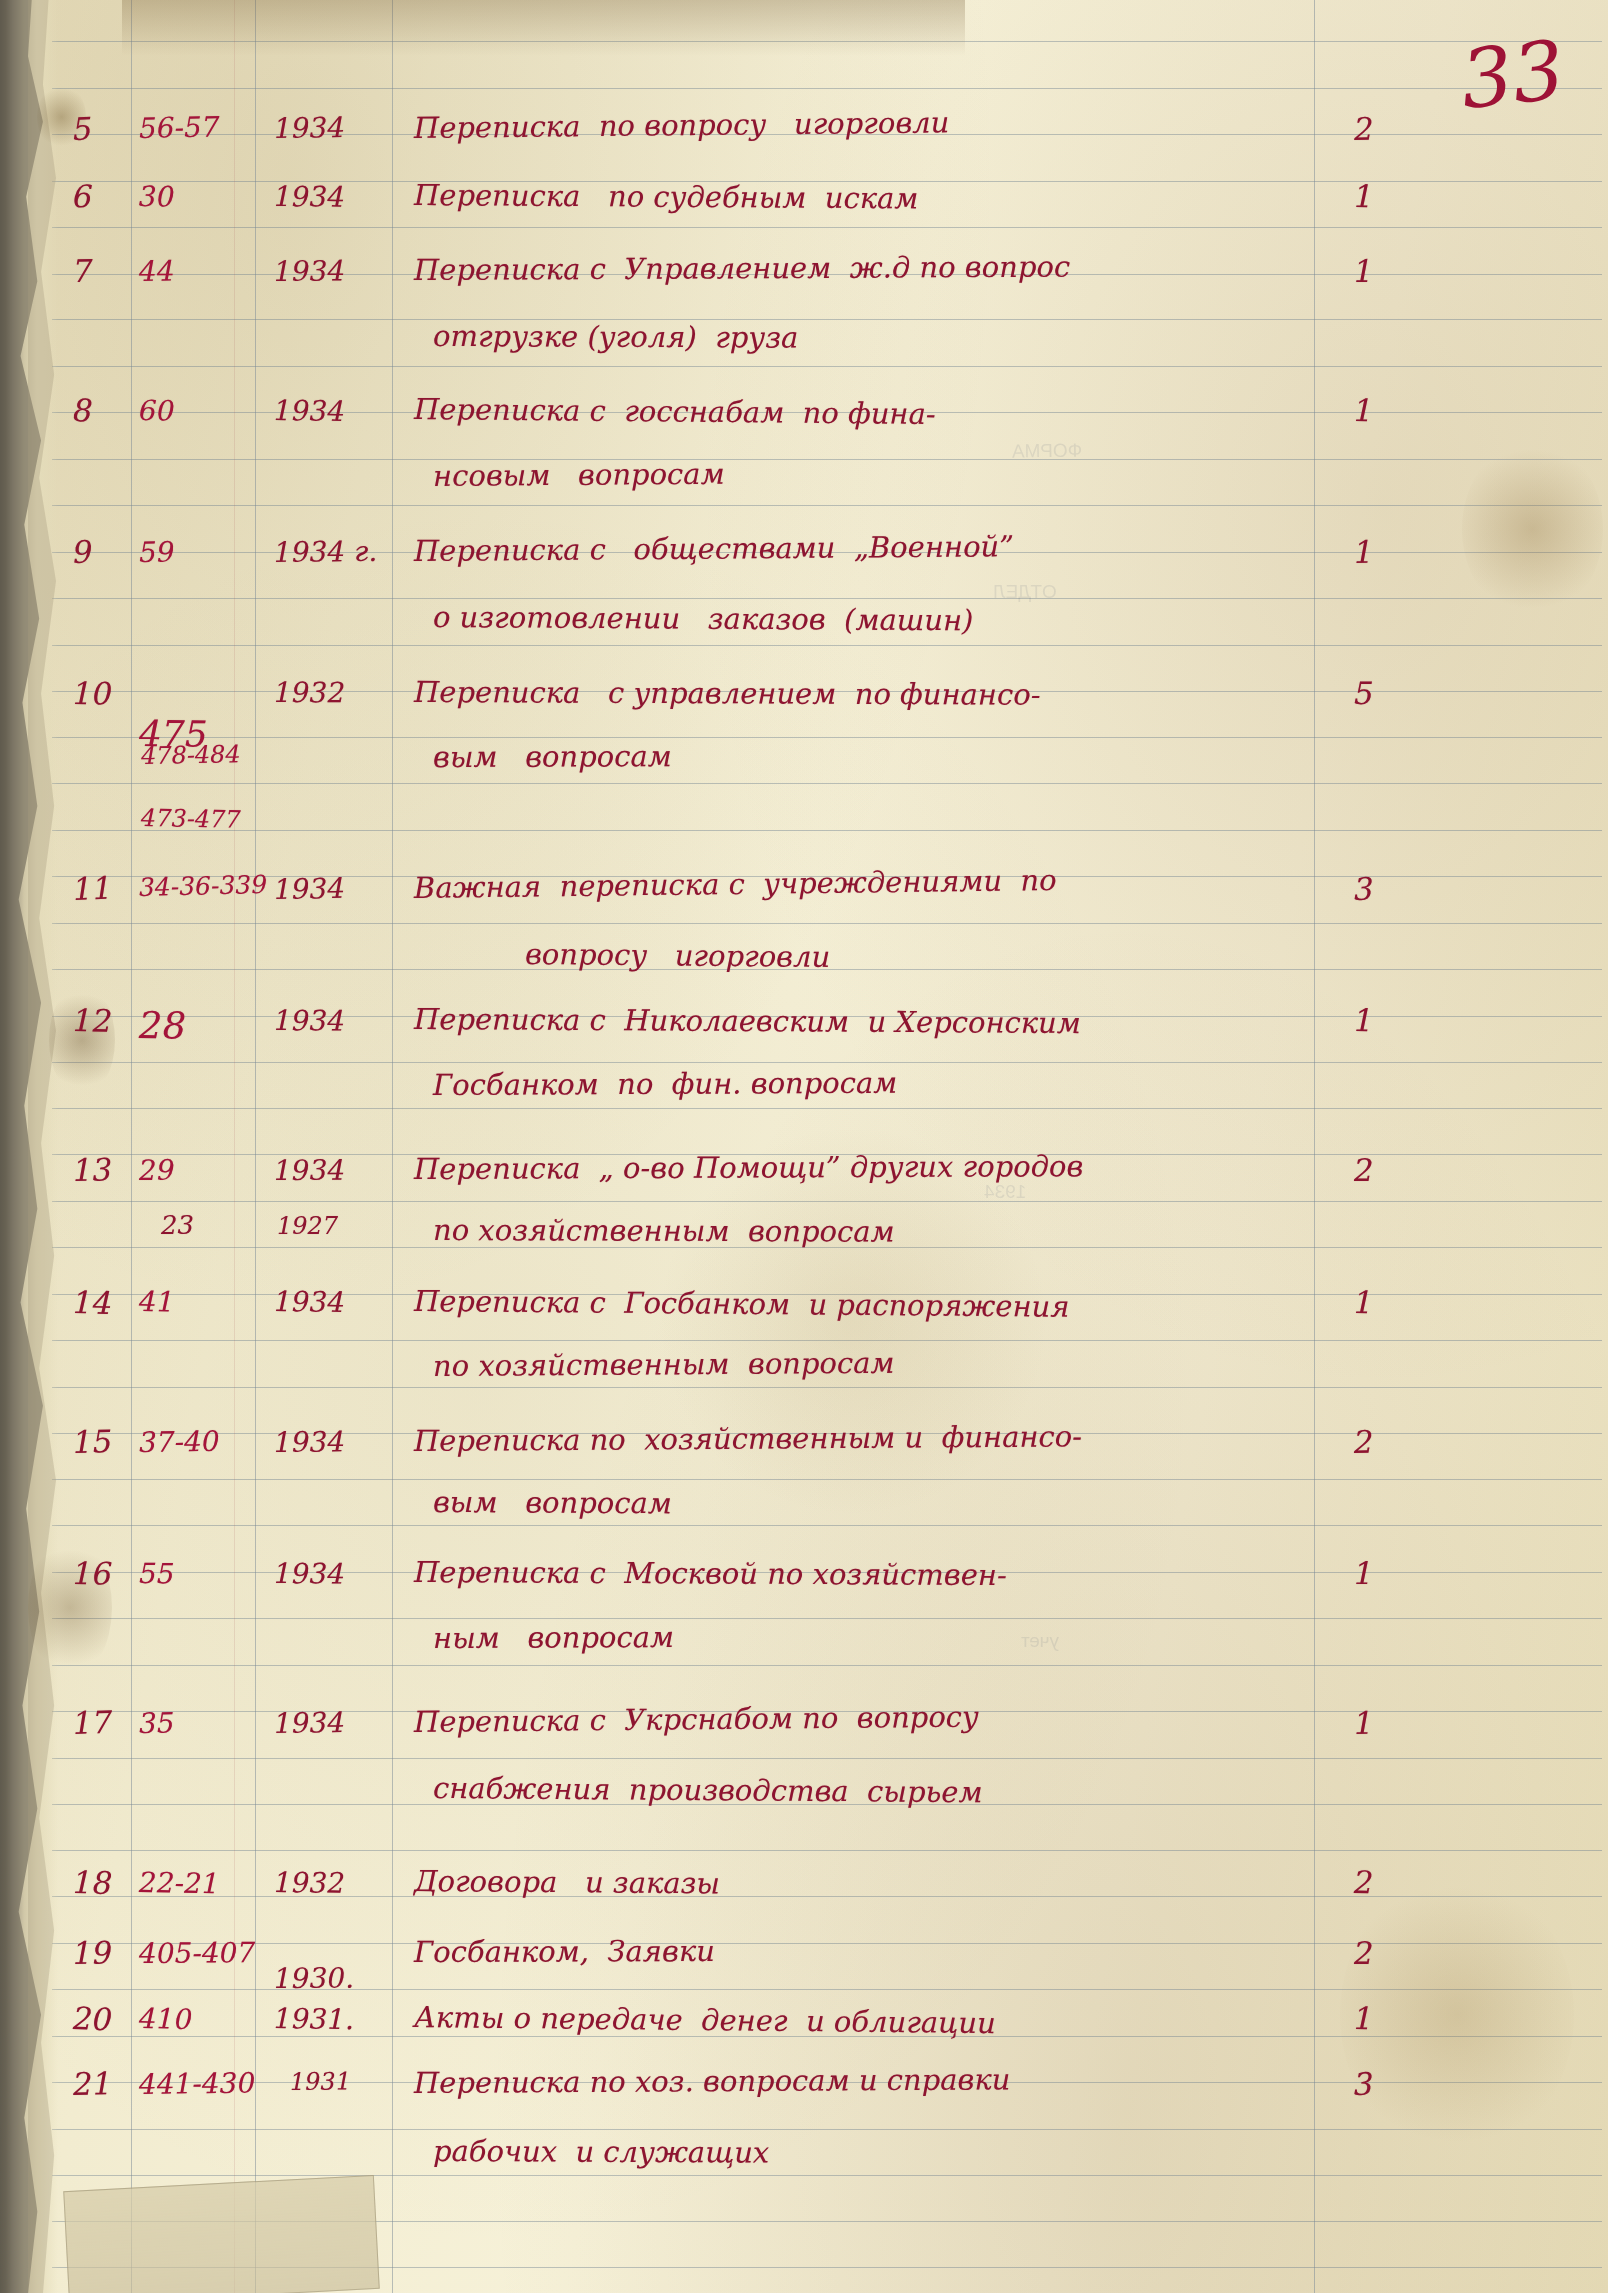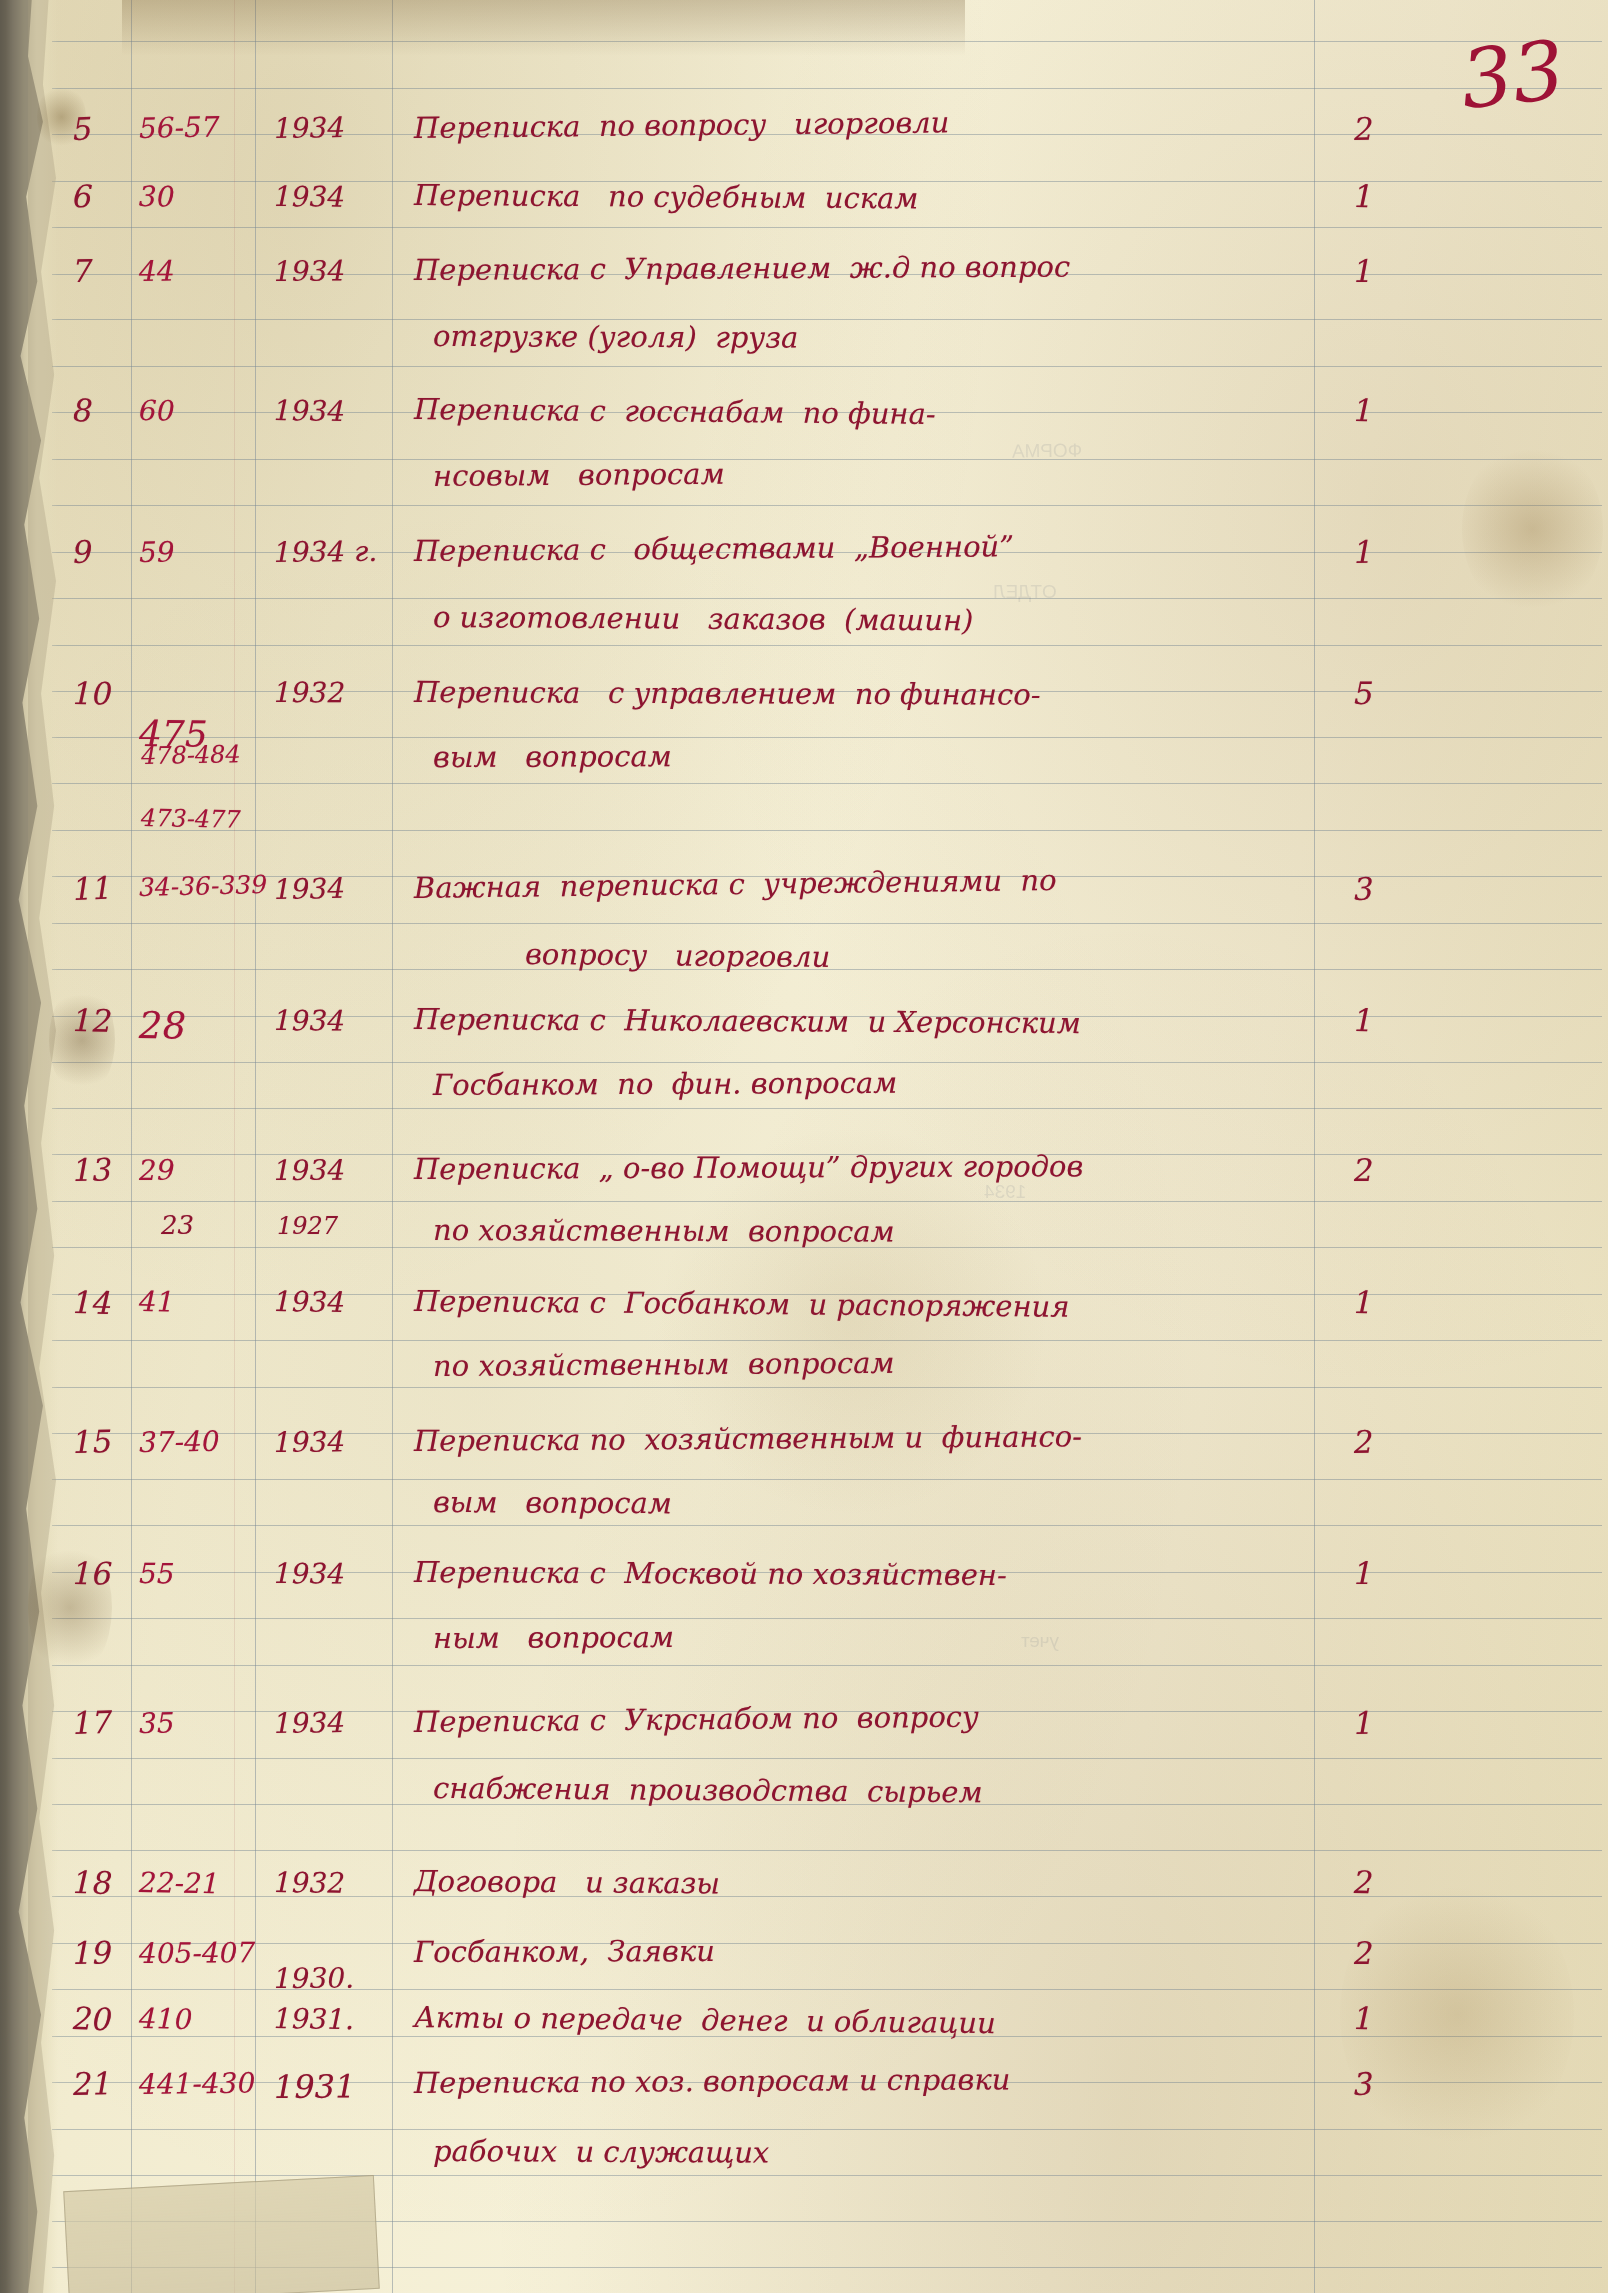--- a/index.html
+++ b/index.html
@@ -274,20 +274,20 @@
       <div class="ink num" style="left: 274px; top: 1937px; transform: rotate(-0.28deg); font-size: 28px; margin-top: 25px;">1930.</div>
       <div class="ink txt" style="left: 414px; top: 1935px; transform: rotate(-0.2deg);">Госбанком,  Заявки</div>
       <div class="ink cnt" style="left: 1354px; top: 1935px; transform: rotate(-0.32deg);">2</div>
       <div class="ink num" style="left: 73px; top: 2000px; transform: rotate(1.92deg);">20</div>
       <div class="ink num bright" style="left: 139px; top: 2002px; transform: rotate(1.2deg); font-size: 28px;">410</div>
       <div class="ink num" style="left: 274px; top: 2002px; transform: rotate(0.84deg); font-size: 28px;">1931.</div>
       <div class="ink txt" style="left: 414px; top: 2000px; transform: rotate(0.6deg);">Акты о передаче  денег  и облигации</div>
       <div class="ink cnt" style="left: 1354px; top: 2000px; transform: rotate(0.96deg);">1</div>
       <div class="ink num" style="left: 73px; top: 2066px; transform: rotate(-1.12deg);">21</div>
       <div class="ink num bright" style="left: 139px; top: 2068px; transform: rotate(-0.7deg); font-size: 28px;">441-430</div>
-      <div class="ink num" style="left: 274px; top: 2068px; transform: rotate(-0.49deg); font-size: 32px;">1931</div>
+      <div class="ink num" style="left: 290px; top: 2068px; transform: rotate(-0.49deg); font-size: 24px;">1931</div>
       <div class="ink txt" style="left: 414px; top: 2066px; transform: rotate(-0.35deg);">Переписка по хоз. вопросам и справки</div>
       <div class="ink txt" style="left: 433px; top: 2134px; transform: rotate(0.28deg);">рабочих  и служащих</div>
       <div class="ink cnt" style="left: 1354px; top: 2066px; transform: rotate(-0.56deg);">3</div>
     </div>
 
 </div>
 
 
 </body></html>

